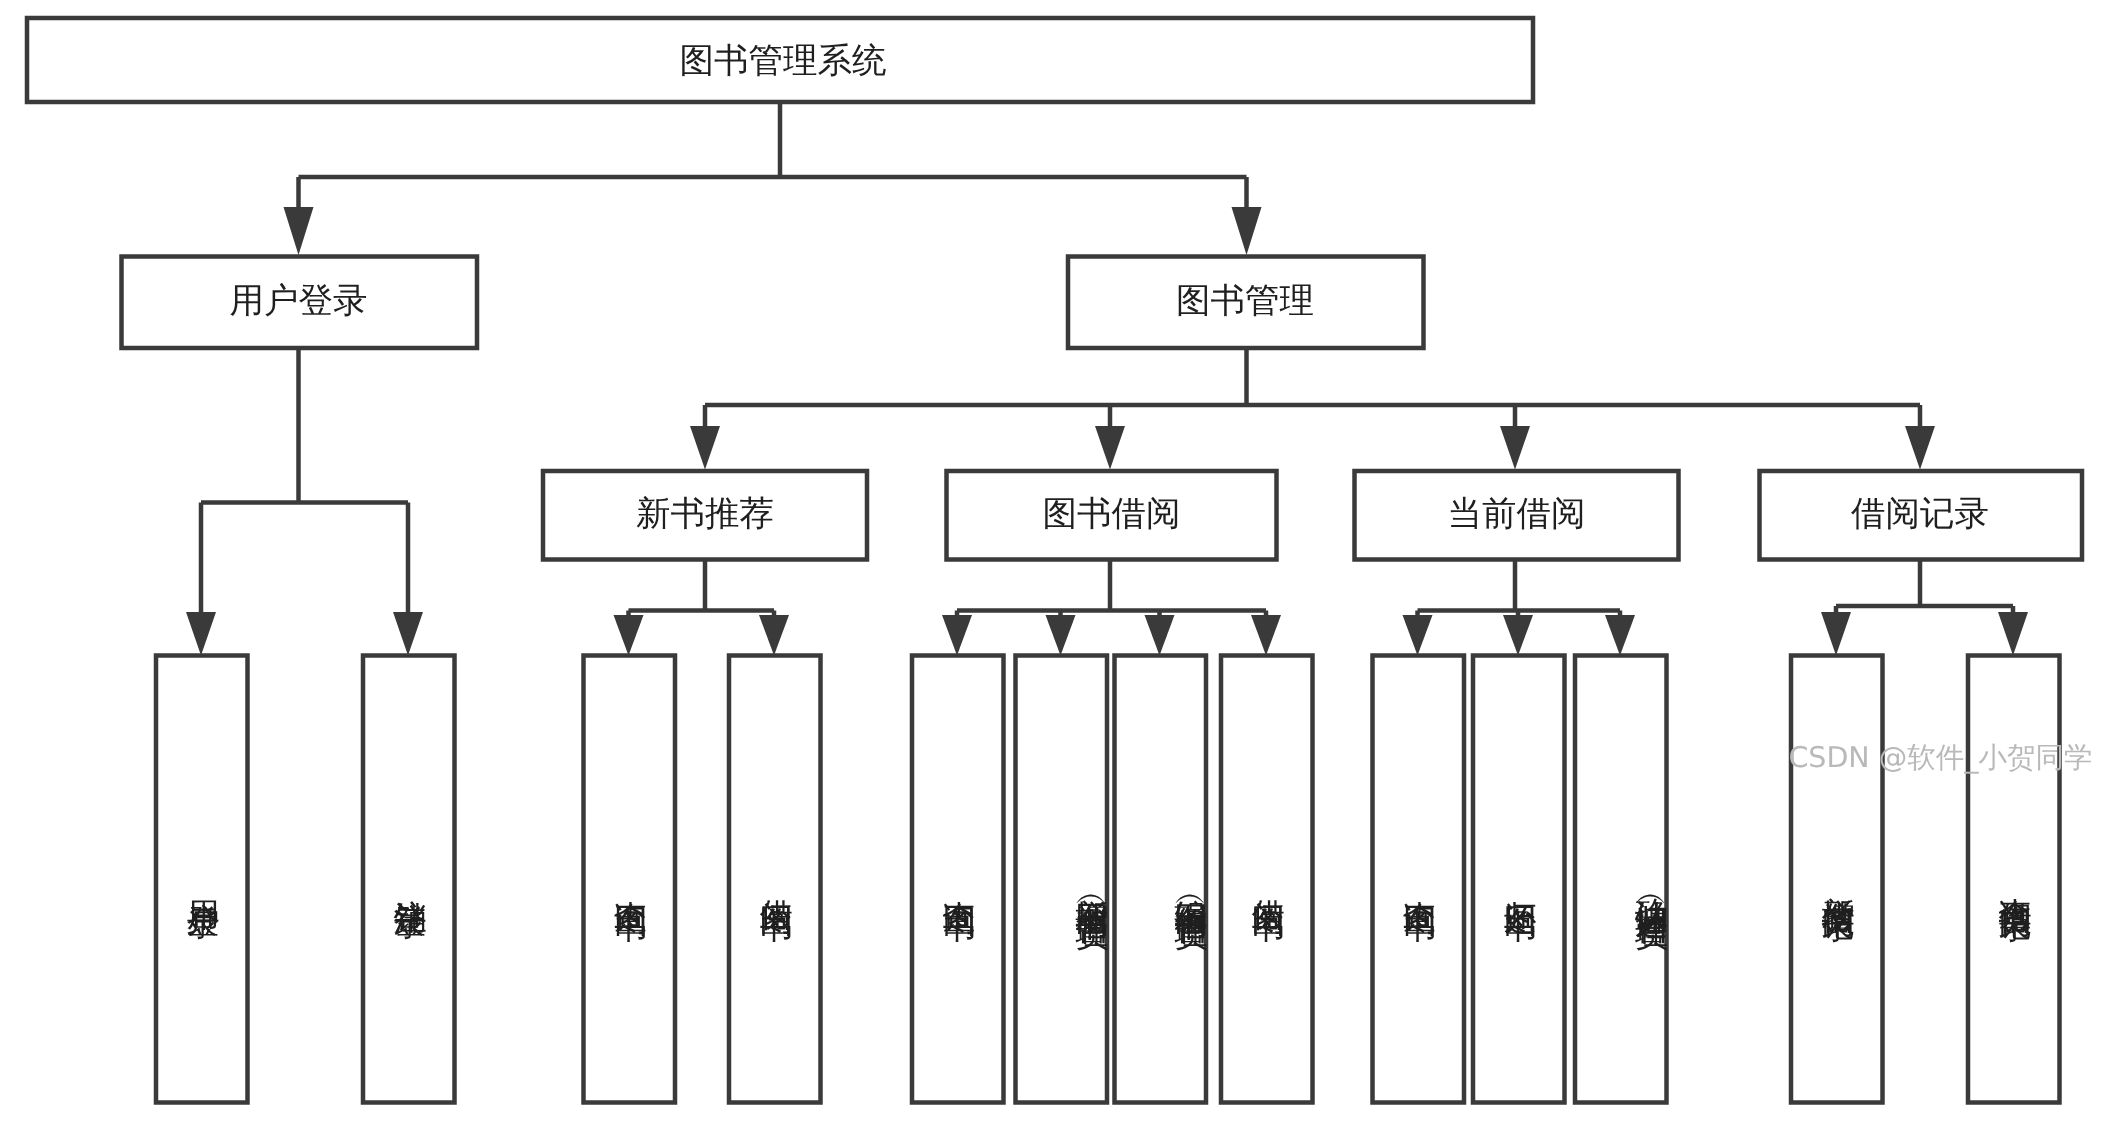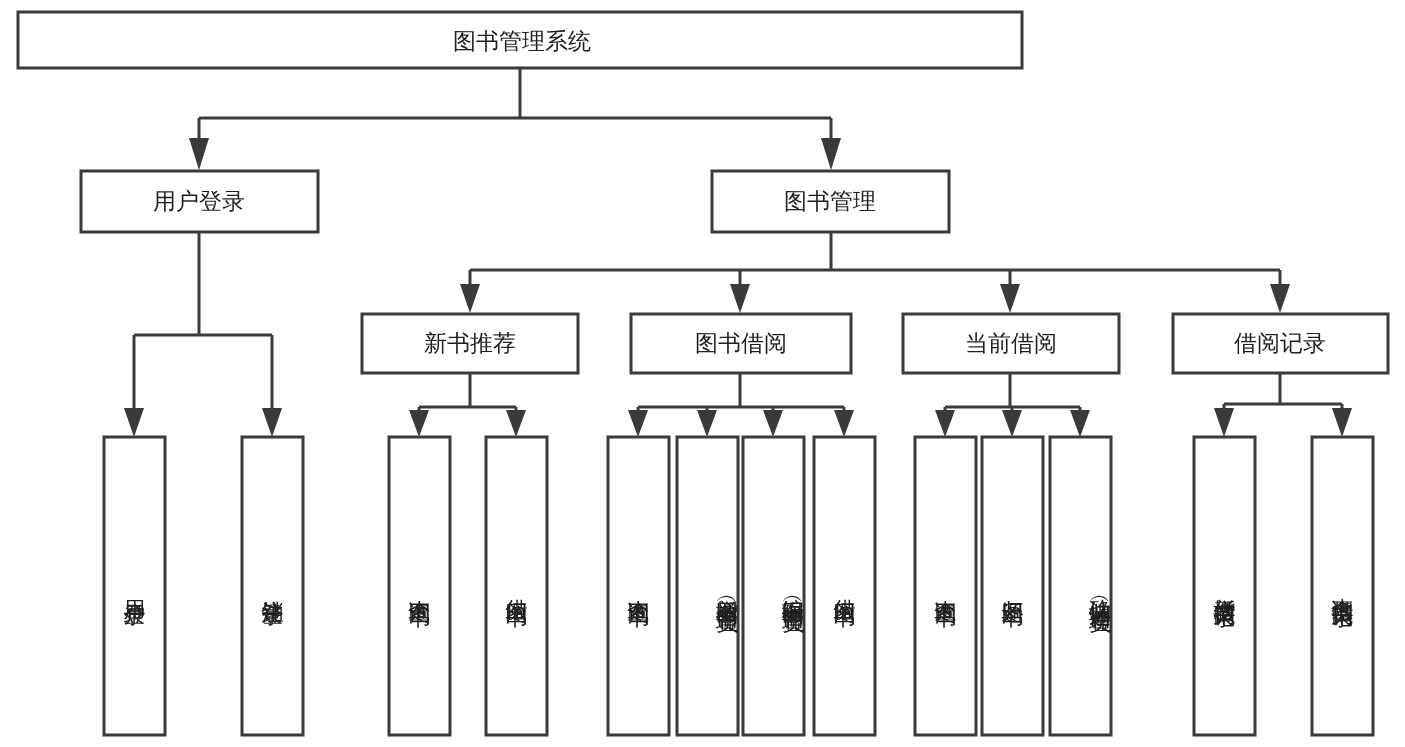--- a/index.html
+++ b/index.html
@@ -210,14 +210,15 @@
   <div class="leaf-label" style="left:608px; top:437px; width:61px; height:298px;">查询图书</div>
   <div class="leaf-label" style="left:677px; top:437px; width:61px; height:298px; align-items:flex-start; padding-top:8px; box-sizing:border-box;">新增图书（管理员）</div>
   <div class="leaf-label" style="left:743px; top:437px; width:61px; height:298px; align-items:flex-start; padding-top:8px; box-sizing:border-box;">编辑图书（管理员）</div>
   <div class="leaf-label" style="left:814px; top:437px; width:61px; height:298px;">借阅图书</div>
   <div class="leaf-label" style="left:915px; top:437px; width:61px; height:298px;">查询图书</div>
   <div class="leaf-label" style="left:982px; top:437px; width:61px; height:298px;">归还图书</div>
   <div class="leaf-label" style="left:1050px; top:437px; width:61px; height:298px; align-items:flex-start; padding-top:8px; box-sizing:border-box;">确认归还（管理员）</div>
   <div class="leaf-label" style="left:1194px; top:437px; width:61px; height:298px;">新增借阅记录</div>
   <div class="leaf-label" style="left:1312px; top:437px; width:61px; height:298px;">查询借阅记录</div>
 
+  <div class="watermark">CSDN @软件_小贺同学</div>
 
 </div>
 
 </body></html>

